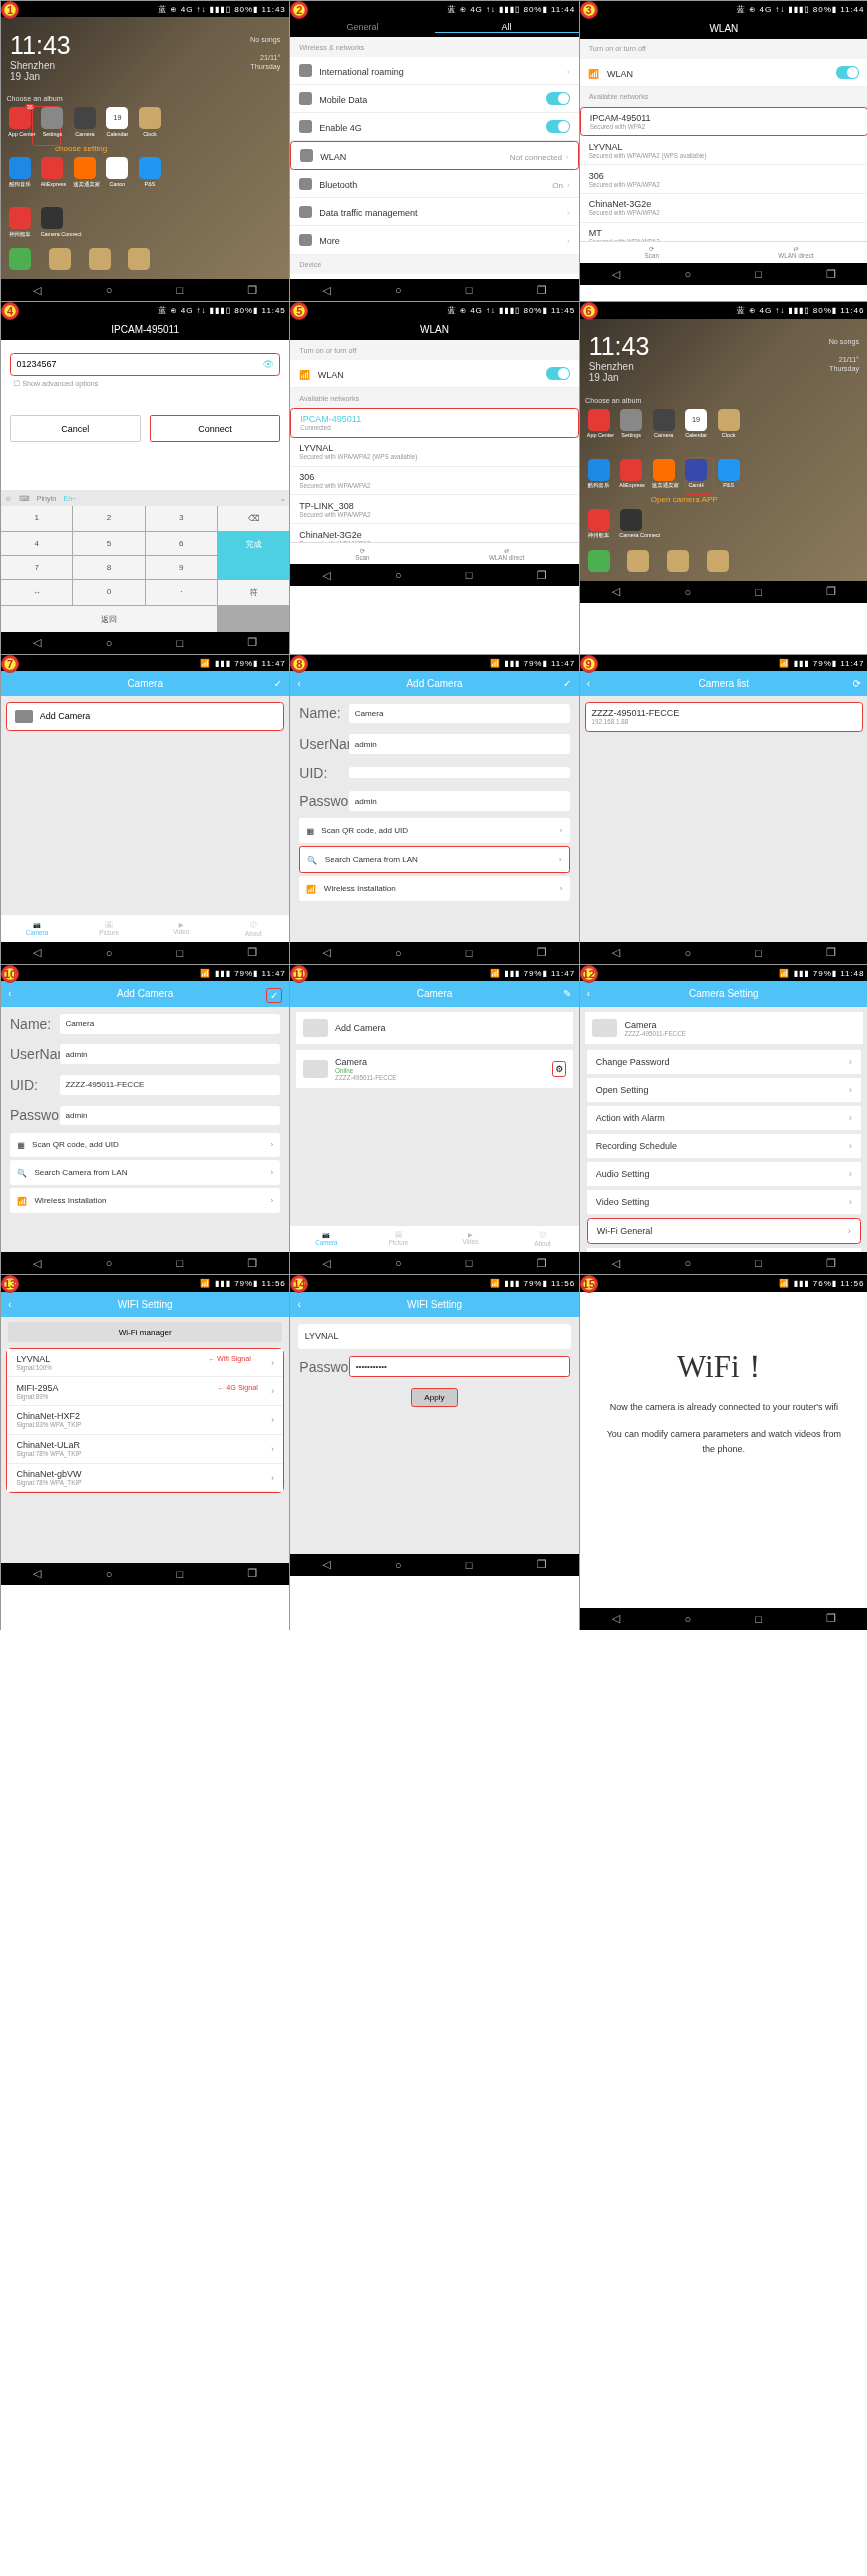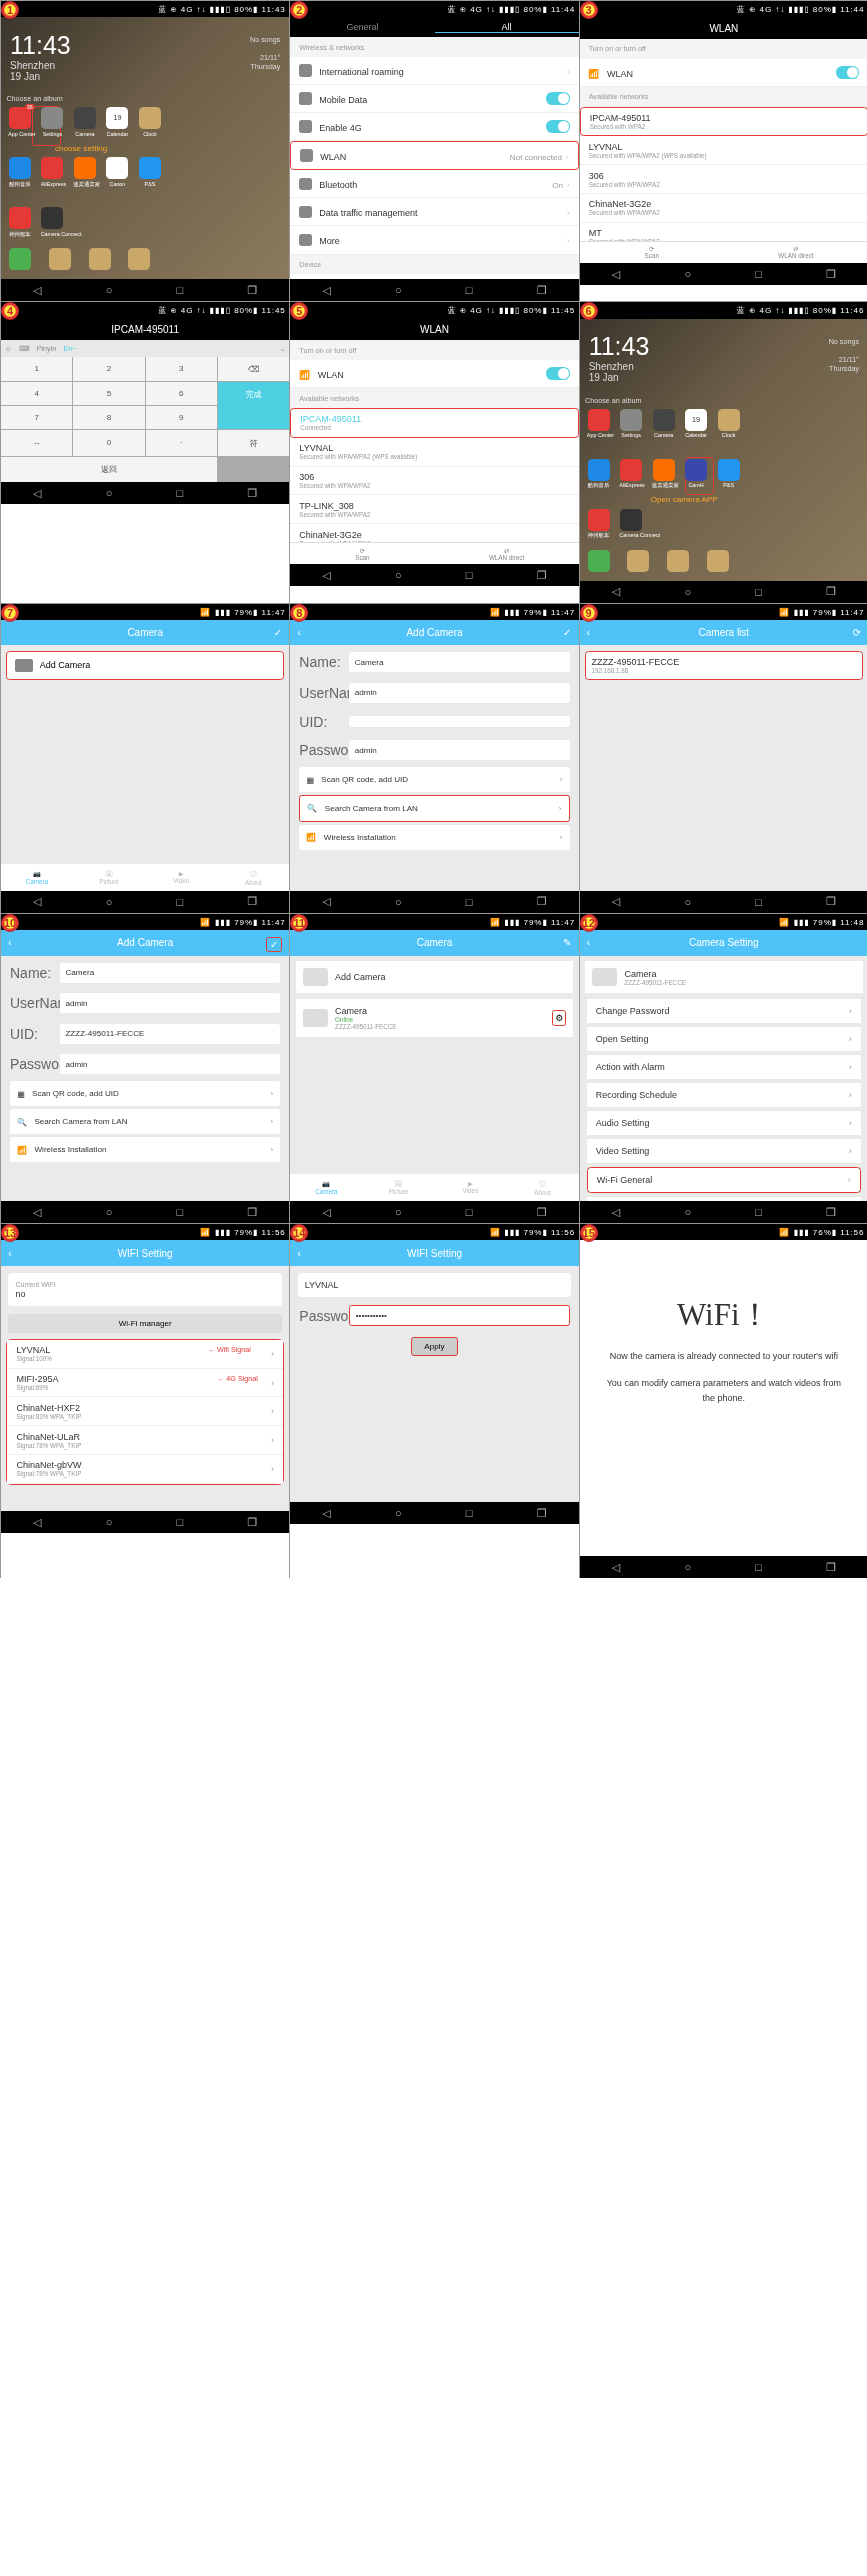--- a/index.html
+++ b/index.html
@@ -309,20 +309,31 @@
 
 <div class="grid3">
 
   <div class="panel">
     <div class="step-badge">4</div>
     <div class="statusbar">
         <span></span>
         <span class="icons"><span>蓝 ⊕ 4G ↑↓ ▮▮▮▯ 80%▮</span> <span>11:45</span></span>
       </div>
     <div class="pwd-title">IPCAM-495011</div>
+    <div class="pwd-page" style="height:137px">
+      <div class="pwd-input">
+          <span>01234567</span>
+          <span style="color:#4dd0e1">👁</span>
+        </div>
+      <div class="pwd-chk">☐ <span>Show advanced options</span></div>
+      <div class="pwd-btns">
+        <button>Cancel</button>
+        <button class="connect">Connect</button>
+      </div>
+    </div>
     <div class="keyboard">
       <div class="kb-top">
           <span>☺</span>
           <span>⌨</span>
           <span>Pinyin</span>
           <span class="en">En~</span>
           <span style="margin-left:auto">⌄</span>
         </div>
       <div class="kb-grid">
         <div>1</div>
@@ -736,24 +747,20 @@
 <div class="grid3">
 
   <div class="panel">
     <div class="step-badge">13</div>
     <div class="statusbar">
         <span></span>
         <span class="icons">📶 ▮▮▮ 79%▮ <span>11:56</span></span>
       </div>
     <div class="wifi-set" style="height:271px;overflow:hidden">
       <div class="cam-header"><span class="back">‹</span><span>WIFI Setting</span></div>
-      <div class="wifi-box">
-        <div style="font-size:7.2px;color:#999">Current WiFi</div>
-        <div style="font-size:9px;color:#333">no</div>
-      </div>
       <div class="wifi-mgr">Wi-Fi manager</div>
       <div style="border:1.8px solid #e53935;border-radius:5.4px;margin:3.6px 5.4px;position:relative">
         <div class="net-item">
             <div class="n">LYVNAL</div>
             <div class="s">Signal:100%</div>
             <span class="arr">›</span>
             <span style="position:absolute;right:32px;top:5.4px;color:#e53935;font-size:7.2px">← Wifi Signal</span>
           </div>
         <div class="net-item">
             <div class="n">MIFI-295A</div>

